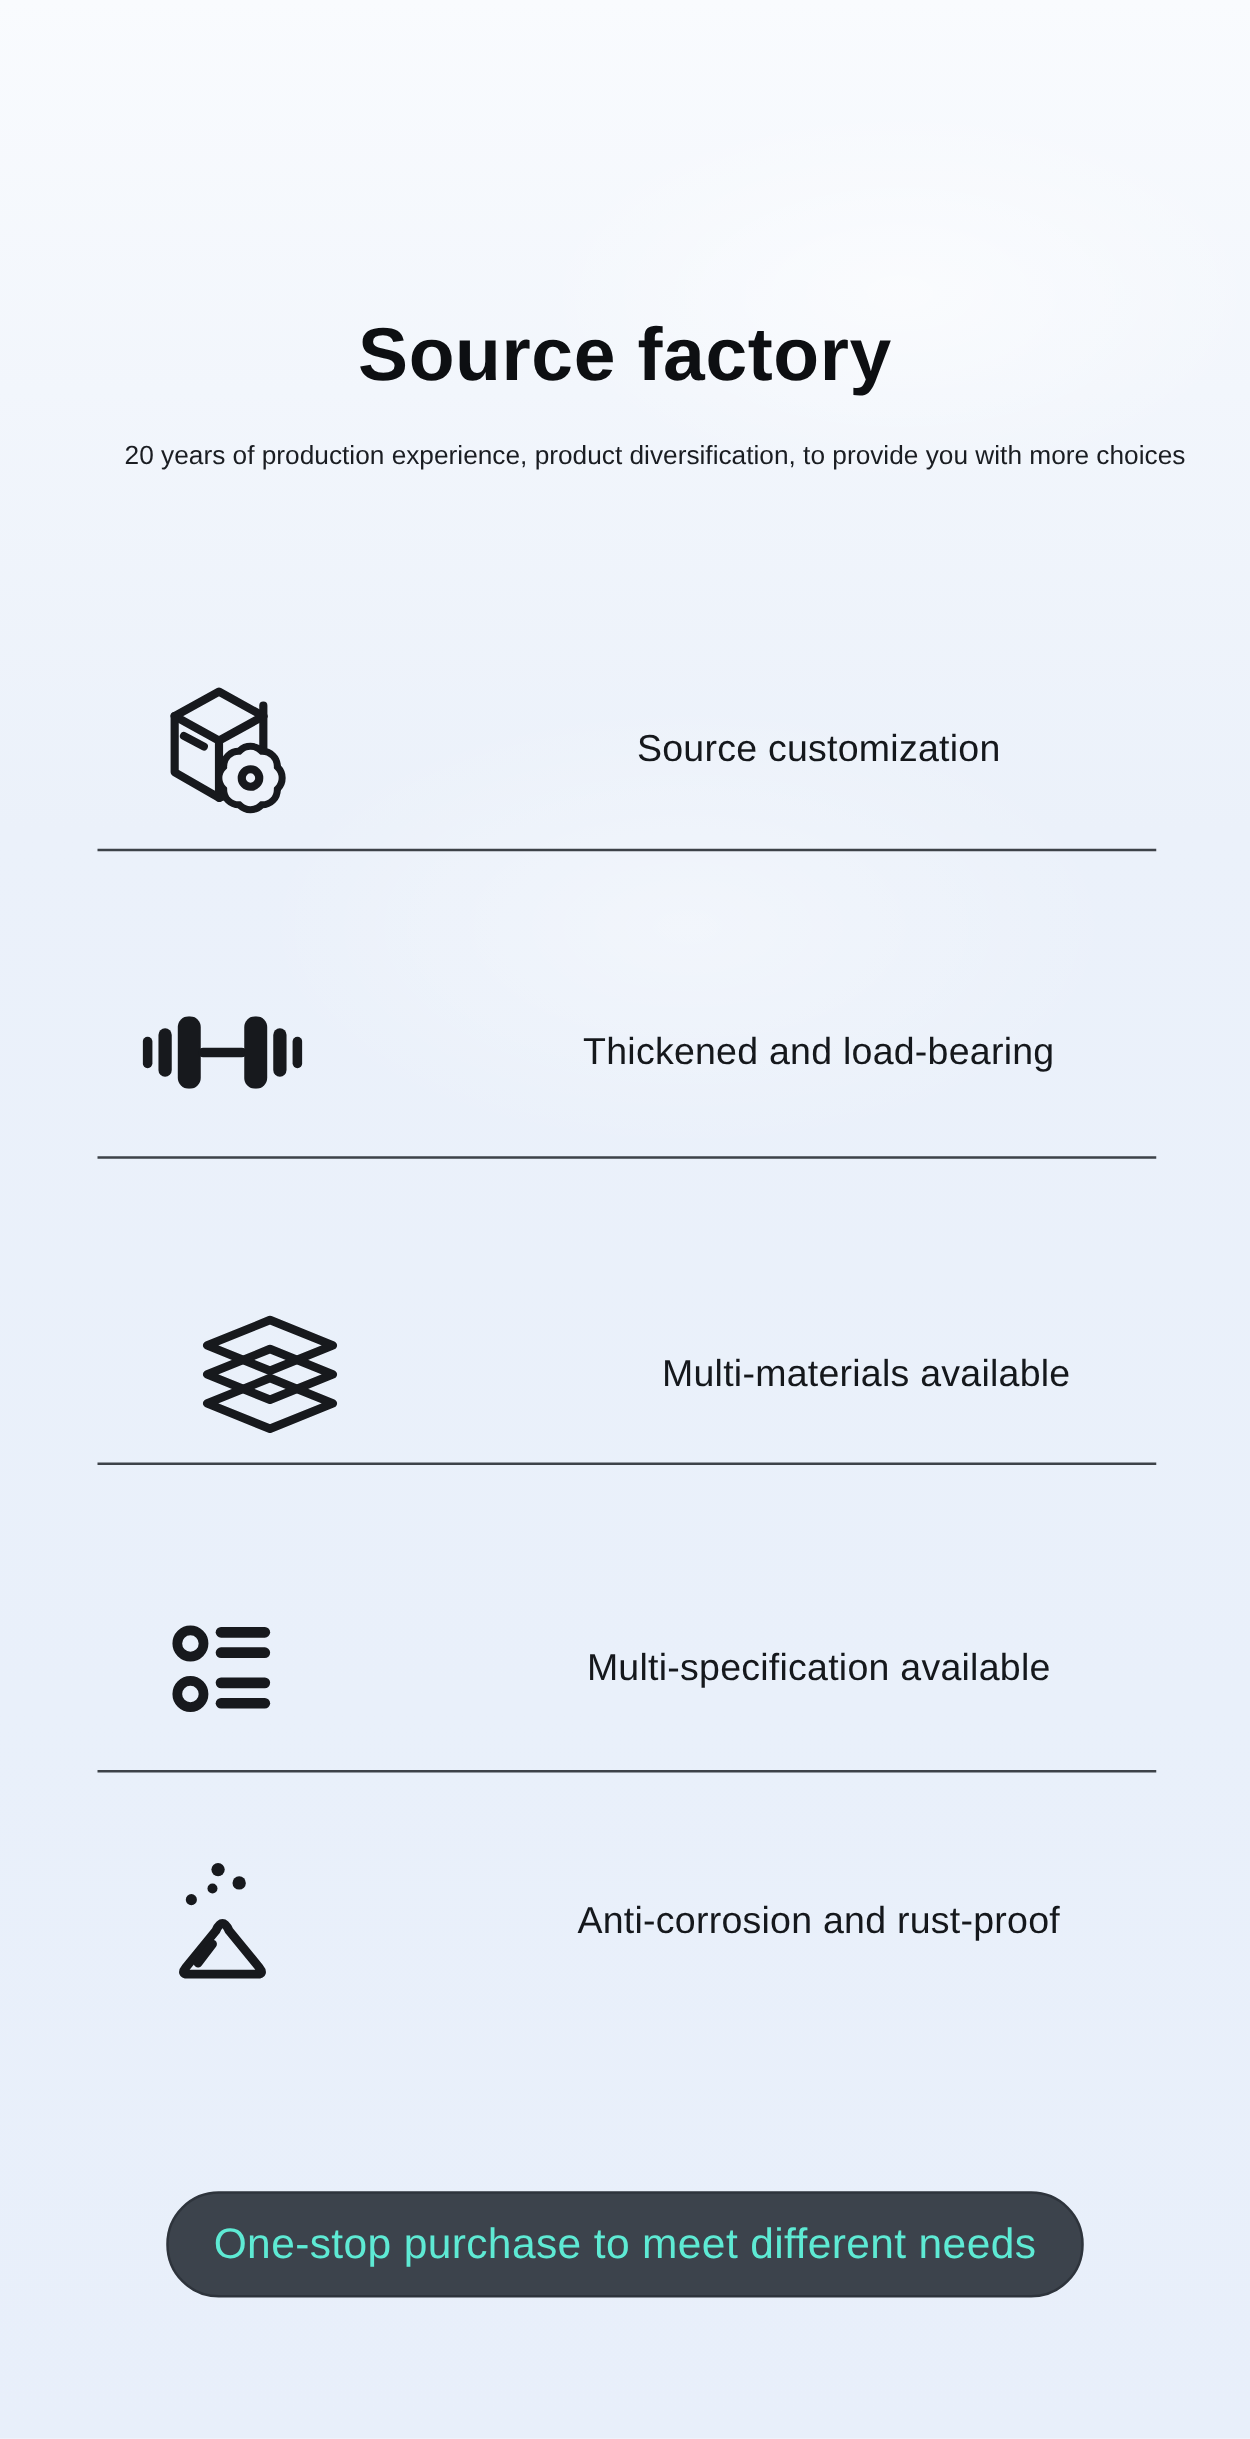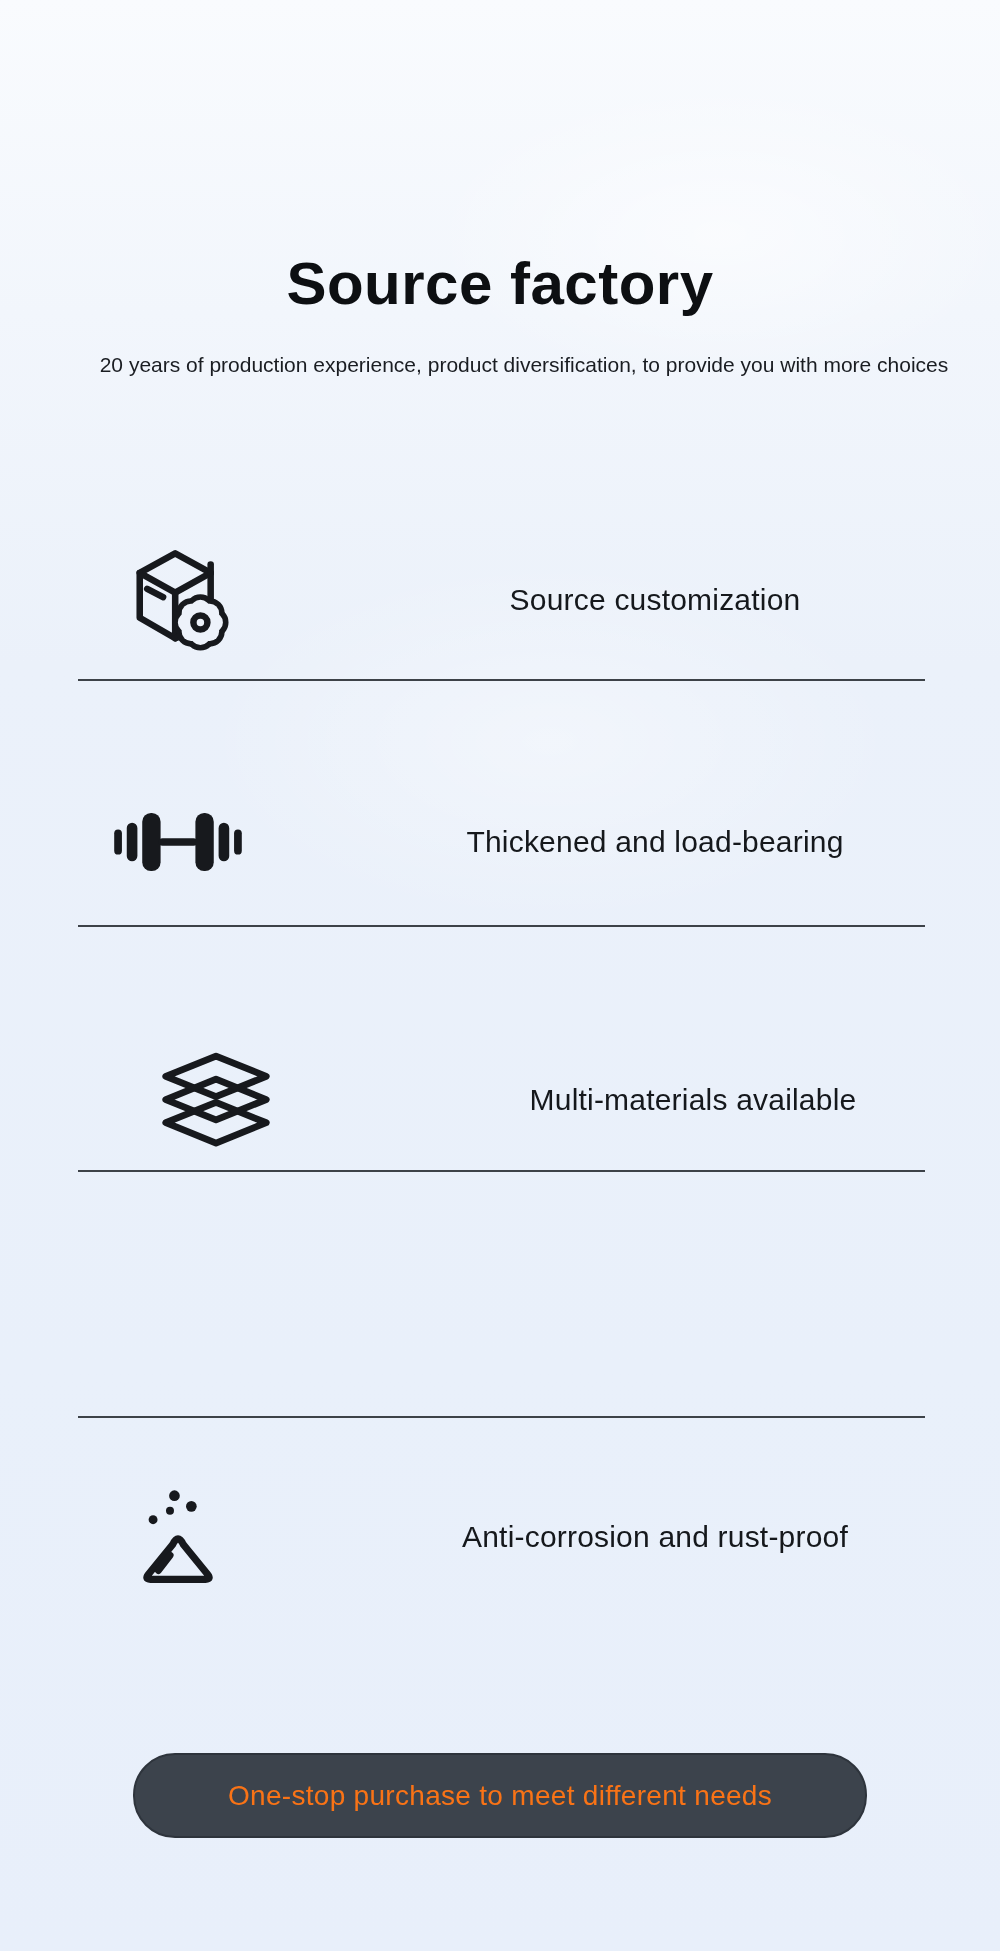--- a/index.html
+++ b/index.html
@@ -39,21 +39,21 @@
     position:absolute;left:78px;width:847px;height:2px;
     background:#3d4248;
   }
   .cta{
     position:absolute;left:133px;top:1753px;width:734px;height:85px;
     box-sizing:border-box;
     background:#3c434c;
     border:2px solid #2e343c;
     border-radius:42px;
     display:flex;align-items:center;justify-content:center;
-    font-size:28px;color:#f97316;letter-spacing:.3px;
+    font-size:34px;color:#5eead4;letter-spacing:.3px;
     cursor:pointer;
   }
   svg{display:block;}
 </style>
 </head>
 <body>
 
 <div class="page">
 
   <div class="title">Source factory</div>
@@ -104,20 +104,37 @@
       <svg width="116" height="97" viewBox="0 0 120 100" fill="none" stroke="#17191d" stroke-width="7" stroke-linejoin="round">
         <path d="M60,4 L112,25 L60,46 L8,25 Z"></path>
         <path d="M60,28 L112,49 L60,70 L8,49 Z"></path>
         <path d="M60,52 L112,73 L60,94 L8,73 Z"></path>
       </svg>
     </div>
     <div class="label-cell">Multi-materials available</div>
   </div>
   <div class="divider" style="top:1170px;"></div>
 
+  <div class="feature" style="top:1255px;">
+    <div class="icon-cell">
+      <svg width="84" height="86" viewBox="0 0 108 110">
+        <circle cx="21" cy="29" r="13.5" fill="none" stroke="#17191d" stroke-width="10"></circle>
+        <g fill="#17191d">
+          <rect x="47" y="12" width="56" height="11" rx="5.5"></rect>
+          <rect x="47" y="33" width="56" height="11" rx="5.5"></rect>
+        </g>
+        <circle cx="21" cy="81" r="13.5" fill="none" stroke="#17191d" stroke-width="10"></circle>
+        <g fill="#17191d">
+          <rect x="47" y="64" width="56" height="11" rx="5.5"></rect>
+          <rect x="47" y="85" width="56" height="11" rx="5.5"></rect>
+        </g>
+      </svg>
+    </div>
+    <div class="label-cell">Multi-specification available</div>
+  </div>
   <div class="divider" style="top:1416px;"></div>
 
   <div class="feature" style="top:1457px;">
     <div class="icon-cell">
       <svg width="98" height="105" viewBox="0 0 110 118">
         <g fill="#17191d">
           <circle cx="51" cy="12" r="6"></circle>
           <circle cx="70" cy="24" r="6"></circle>
           <circle cx="46" cy="29" r="4.5"></circle>
           <circle cx="27" cy="39" r="5"></circle>

